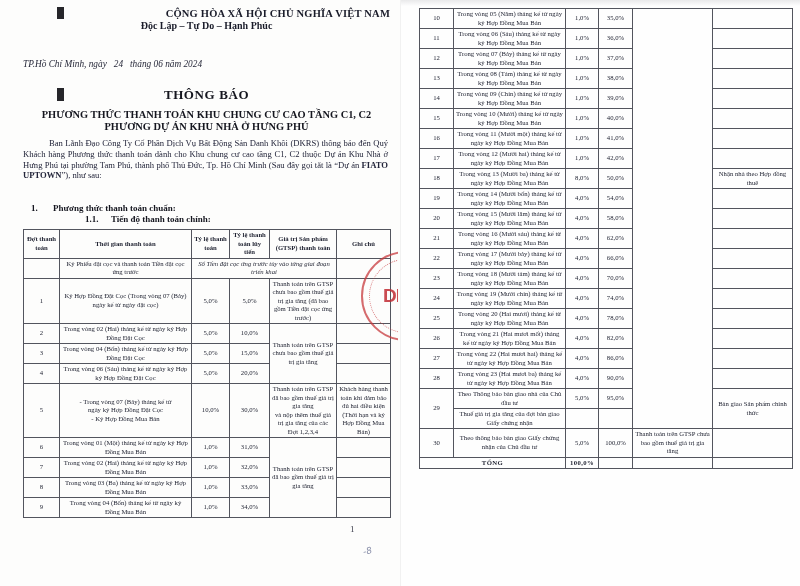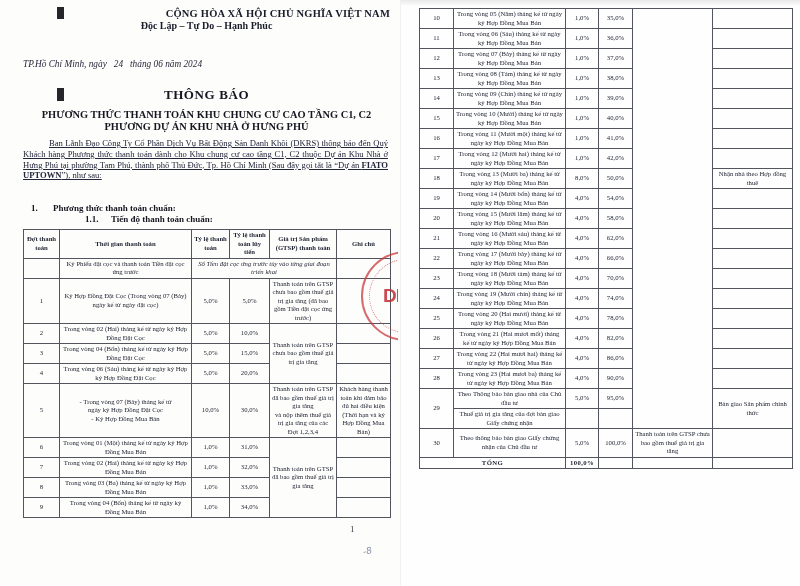--- a/index.html
+++ b/index.html
@@ -11,21 +11,21 @@
   .scan-edge{position:absolute;top:0;left:0;width:100%;height:6px;
              background:linear-gradient(#d7d7da,rgba(255,255,255,0));opacity:.55;}
   .inner{padding:8px 10px 0 23px;}
 
   .motto1{text-align:right;font-weight:bold;font-size:10.5px;line-height:12px;letter-spacing:.2px;color:#191b29;}
   .motto2{text-align:center;font-weight:bold;font-size:10px;line-height:12px;margin-top:0;color:#191b29;}
   .dateline{text-align:left;font-style:italic;font-size:9.3px;margin-top:27px;white-space:pre;color:#252738;}
   .doc-title{text-align:center;font-weight:bold;font-size:13px;margin-top:18px;letter-spacing:.6px;color:#15161f;}
   .doc-sub1{text-align:center;font-weight:bold;font-size:10.4px;margin-top:6px;color:#15161f;}
   .doc-sub2{text-align:center;font-weight:bold;font-size:10.4px;margin-top:1px;color:#15161f;}
-  .intro{font-size:8.6px;line-height:10.8px;text-align:justify;margin:6px 2px 0 0;text-indent:26px;color:#23253a;text-decoration:underline;}
+  .intro{font-size:8.6px;line-height:10.8px;text-align:justify;margin:6px 2px 0 0;text-indent:26px;color:#23253a;}
   .sec{font-weight:bold;font-size:9px;margin-top:22px;padding-left:8px;color:#15161f;}
   .sec .no{display:inline-block;min-width:22px;}
   .sec11{margin-top:1px;padding-left:22px;}
   .sec11 .no{min-width:26px;margin-left:40px;}
 
   table.doc{border-collapse:collapse;table-layout:fixed;margin-top:5px;background:transparent;}
   table.doc td{border:1px solid #53555e;font-size:6.7px;line-height:8.5px;padding:1px 2px;
                vertical-align:middle;text-align:center;color:#1e2130;overflow:hidden;}
   td.l{text-align:left;}
   td.i{font-style:italic;}
@@ -57,21 +57,21 @@
   <div class="page page-left">
     <div class="inner">
       <div class="motto1">CỘNG HÒA XÃ HỘI CHỦ NGHĨA VIỆT NAM</div>
       <div class="motto2">Độc Lập – Tự Do – Hạnh Phúc</div>
       <div class="dateline">TP.Hồ Chí Minh, ngày   24   tháng 06 năm 2024</div>
       <div class="doc-title">THÔNG BÁO</div>
       <div class="doc-sub1">PHƯƠNG THỨC THANH TOÁN  KHU CHUNG CƯ CAO TẦNG C1, C2</div>
       <div class="doc-sub2">PHƯƠNG DỰ ÁN KHU NHÀ Ở HƯNG PHÚ</div>
       <p class="intro"><span>Ban Lãnh Đạo Công Ty Cổ Phần Dịch Vụ Bất Động Sản Danh Khôi (DKRS) thông báo đến Quý Khách hàng Phương thức thanh toán  dành cho Khu chung cư cao tầng C1, C2 thuộc Dự án Khu Nhà ở Hưng Phú tại phường Tam Phú, thành phố Thủ Đức, Tp. Hồ Chí Minh (Sau đây gọi tắt là “Dự án </span><b>FIATO UPTOWN</b><span>”), như sau:</span></p>
       <div class="sec"><span class="no">1.</span><span>Phương thức thanh toán chuẩn:</span></div>
-      <div class="sec sec11"><span class="no">1.1.</span><span>Tiến độ thanh toán chuẩn:</span></div>
+      <div class="sec sec11"><span class="no">1.1.</span><span>Tiến độ thanh toán chính:</span></div>
 
       <table class="doc" style="width:367px;">
         <colgroup>
           <col style="width:36px">
             <col style="width:132px">
             <col style="width:38px">
           <col style="width:40px">
             <col style="width:67px">
             <col style="width:54px">
         </colgroup>

